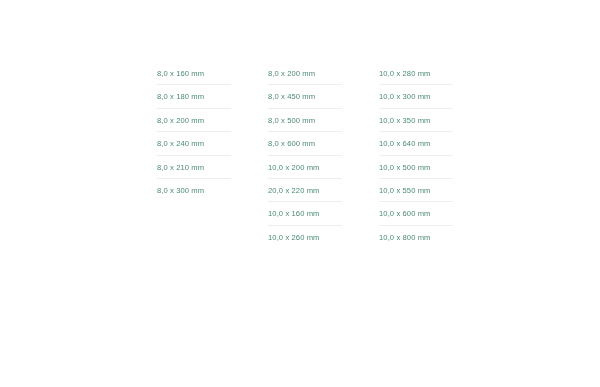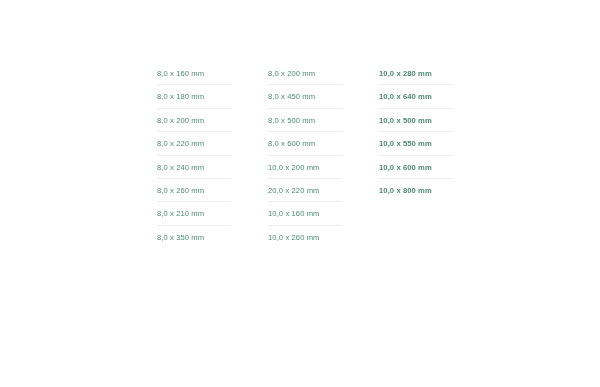--- a/index.html
+++ b/index.html
@@ -27,21 +27,20 @@
   }
 
   .size-column {
     width: 83px;
     margin-right: 22px;
     display: flex;
     flex-direction: column;
   }
   .size-column:last-child {
     margin-right: 0;
-    font-weight: bold;
   }
 
   .size-item {
     height: 23.4px;
     line-height: 23.4px;
     font-size: 7.6px;
     color: #4a8a72;
     letter-spacing: 0.1px;
     white-space: nowrap;
     border-bottom: 1px solid #eeeeee;
@@ -53,40 +52,40 @@
 </style>
 </head>
 <body>
 
 <div id="size-catalog">
 
   <div class="size-column">
     <div class="size-item">8,0 x 160 mm</div>
     <div class="size-item">8,0 x 180 mm</div>
     <div class="size-item">8,0 x 200 mm</div>
-    <div class="size-item">8,0 x 220 mm</div>
     <div class="size-item">8,0 x 240 mm</div>
-    <div class="size-item">8,0 x 260 mm</div>
     <div class="size-item">8,0 x 210 mm</div>
-    <div class="size-item">8,0 x 350 mm</div>
+    <div class="size-item">8,0 x 300 mm</div>
   </div>
 
   <div class="size-column">
     <div class="size-item">8,0 x 200 mm</div>
     <div class="size-item">8,0 x 450 mm</div>
     <div class="size-item">8,0 x 500 mm</div>
     <div class="size-item">8,0 x 600 mm</div>
     <div class="size-item">10,0 x 200 mm</div>
     <div class="size-item">20,0 x 220 mm</div>
     <div class="size-item">10,0 x 160 mm</div>
     <div class="size-item">10,0 x 260 mm</div>
   </div>
 
   <div class="size-column">
     <div class="size-item">10,0 x 280 mm</div>
+    <div class="size-item">10,0 x 300 mm</div>
+    <div class="size-item">10,0 x 350 mm</div>
     <div class="size-item">10,0 x 640 mm</div>
     <div class="size-item">10,0 x 500 mm</div>
     <div class="size-item">10,0 x 550 mm</div>
     <div class="size-item">10,0 x 600 mm</div>
     <div class="size-item">10,0 x 800 mm</div>
   </div>
 
 </div>
 
 </body></html>

